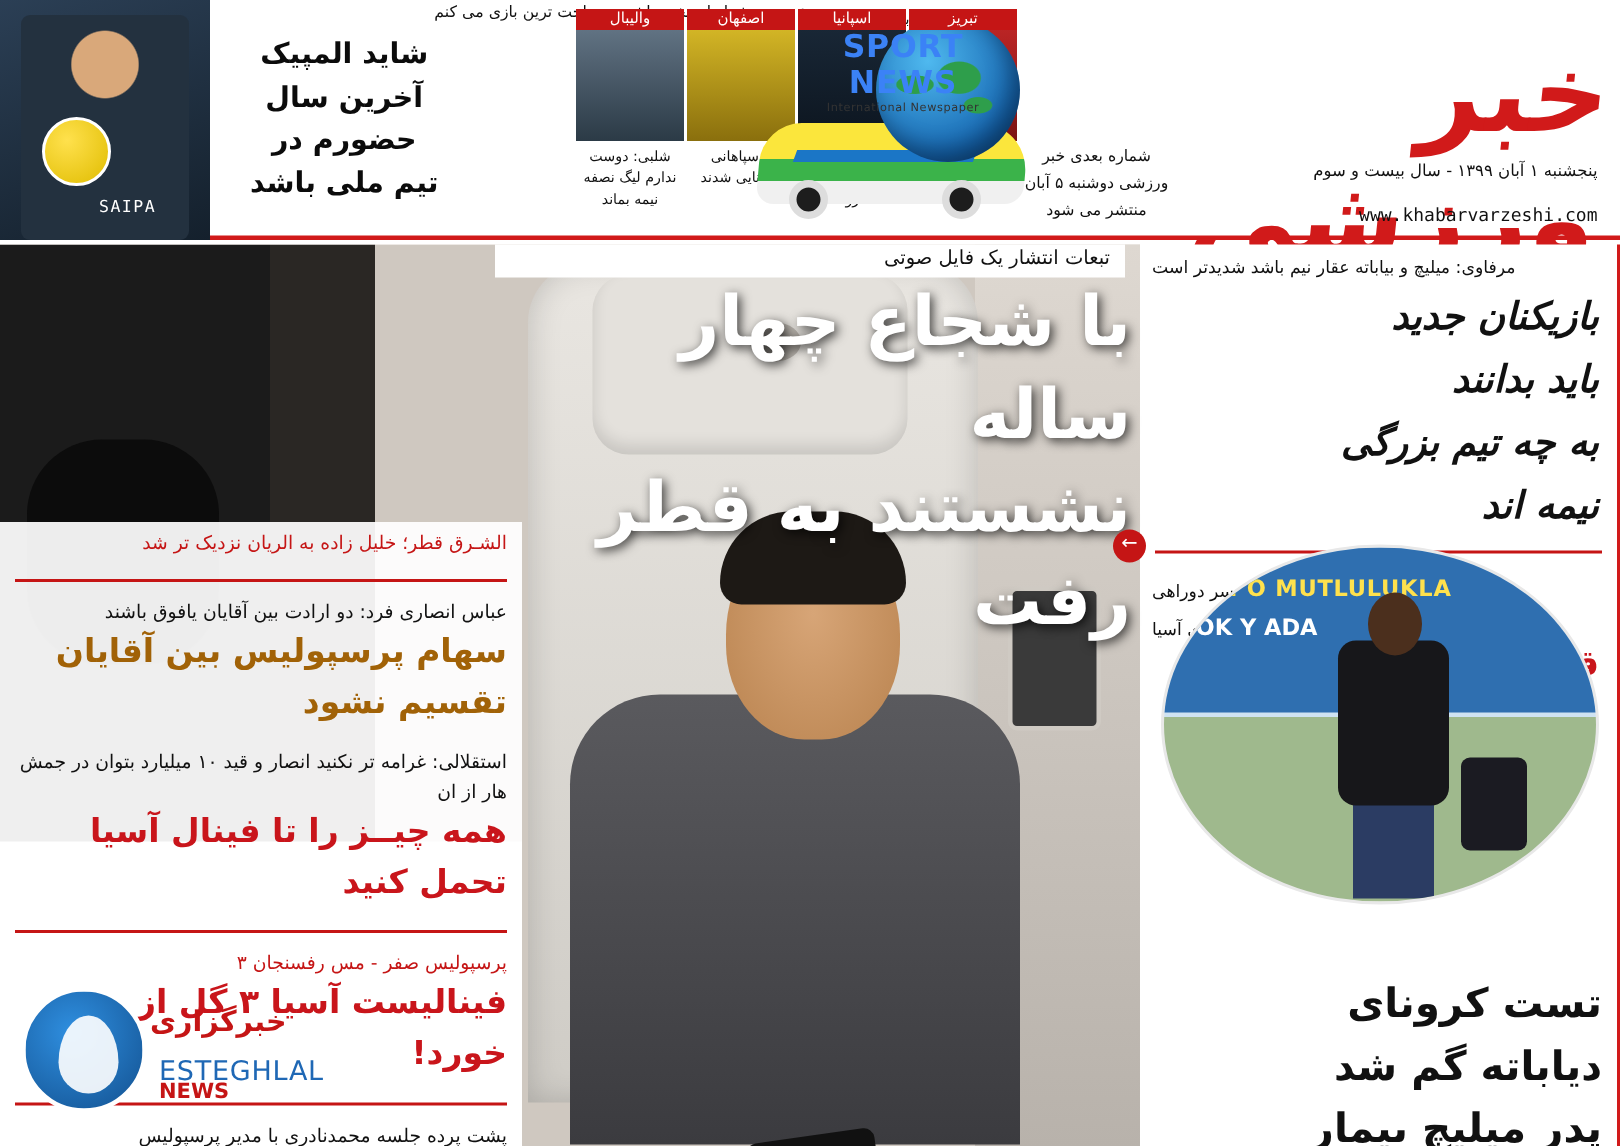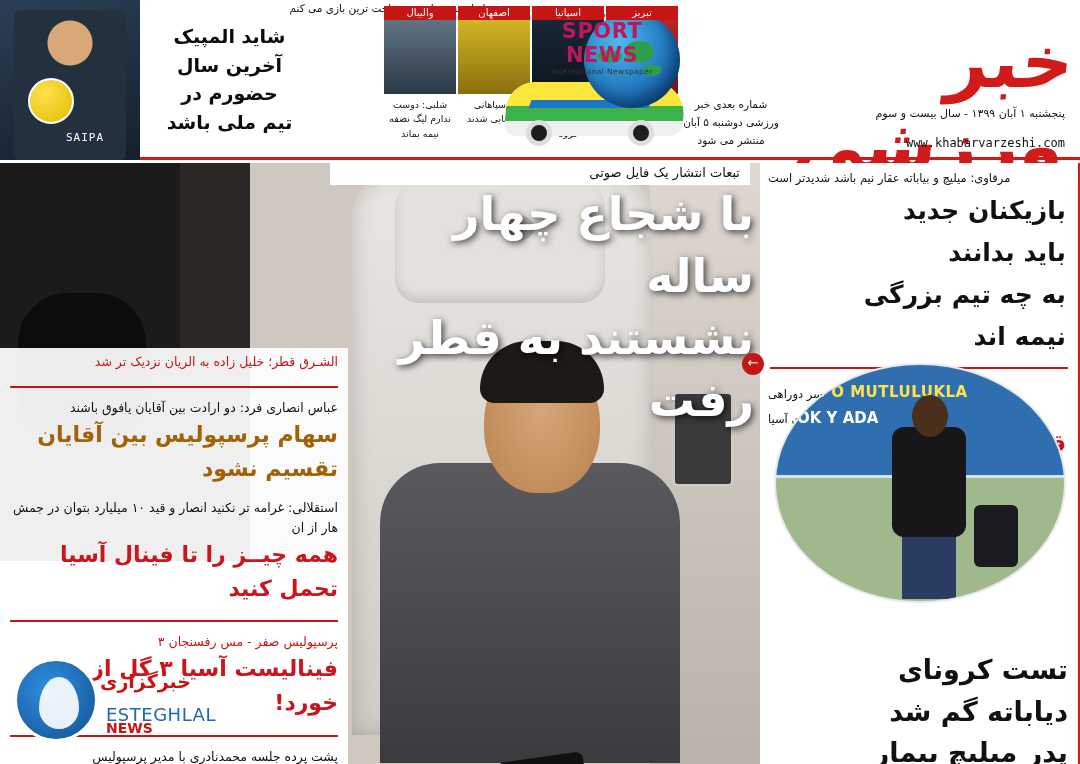--- a/index.html
+++ b/index.html
@@ -79,21 +79,21 @@
     content:""; position:absolute; left:12px; top:26px; width:70px; height:46px;
     background:
       radial-gradient(ellipse at 20% 40%, #2e9e4b 0 12px, transparent 13px),
       radial-gradient(ellipse at 62% 30%, #2e9e4b 0 14px, transparent 15px),
       radial-gradient(ellipse at 80% 70%, #2e9e4b 0 9px, transparent 10px);
   }
   .mh-sportnews {
     position:absolute; right: 398px; top: 8px; width: 160px; text-align:center; direction:ltr;
   }
   .mh-sportnews .sn-small { font-size: 9.5px; color:#111; }
-  .mh-sportnews .sn-big { font-size: 21px; font-weight:bold; color:#be185d; letter-spacing:.5px; }
+  .mh-sportnews .sn-big { font-size: 21px; font-weight:bold; color:#3b82f6; letter-spacing:.5px; }
   .mh-sportnews .sn-tiny { font-size: 7.5px; color:#333; letter-spacing:.4px; }
   .mh-car {
     position:absolute; right: 390px; top: 60px; width: 190px; height: 92px;
     overflow:hidden;
   }
   .mh-car .body {
     position:absolute; left: 6px; top: 22px; width: 178px; height: 54px; border-radius: 26px 34px 12px 12px;
     background: linear-gradient(180deg,#fbe63c 0 45%, #3bb34a 45% 72%, #f0f0f0 72% 100%);
     transform: skewX(-5deg);
   }
@@ -229,21 +229,21 @@
     position:absolute; left: 86px; top: 18px; font-size: 19px; font-weight:bold; color:#c51515; direction:rtl;
   }
 
   
   .sidebar {
     position:absolute; left: 760px; top: 0; width: 320px; height: 601px;
     background:#ffffff; direction: rtl; border-right: 2px solid #d11a1a;
   }
   .sb-kicker { font-size: 11.5px; text-align:left; color:#111; line-height:1.7; padding: 6px 12px 0 8px;}
   .sb-title {
-    font-size: 25px; font-weight: bold; color:#111; text-align:right; line-height: 1.6; padding: 2px 12px 0 8px;
+    font-size: 25px; font-weight: bold; color:#111; text-align:right; line-height: 1.6; padding: 2px 12px 0 8px; font-style: italic;
   }
   .sb-rule { height:2px; background:#c51515; margin: 10px 10px; }
   .sb-red-title { font-size: 23px; font-weight:bold; color:#c9151b; text-align:right; padding: 0 12px 0 8px; }
   .sb-photo {
     position: absolute; left: 14px; top: 200px; width: 292px; height: 240px; border-radius: 50%;
     background: linear-gradient(180deg,#cfe3f2 0 48%, #9fb98d 48% 100%);
     overflow:hidden; border: 2px solid #e8e8e8;
   }
   .sb-photo .wall { position:absolute; left:0; top:0; width:292px; height:110px; background:#2f6fb0; }
   .sb-photo .wall-text { position:absolute; left:10px; top:18px; color:#ffe14d; font-size:15px; font-weight:bold; letter-spacing:.5px; direction:ltr;}

